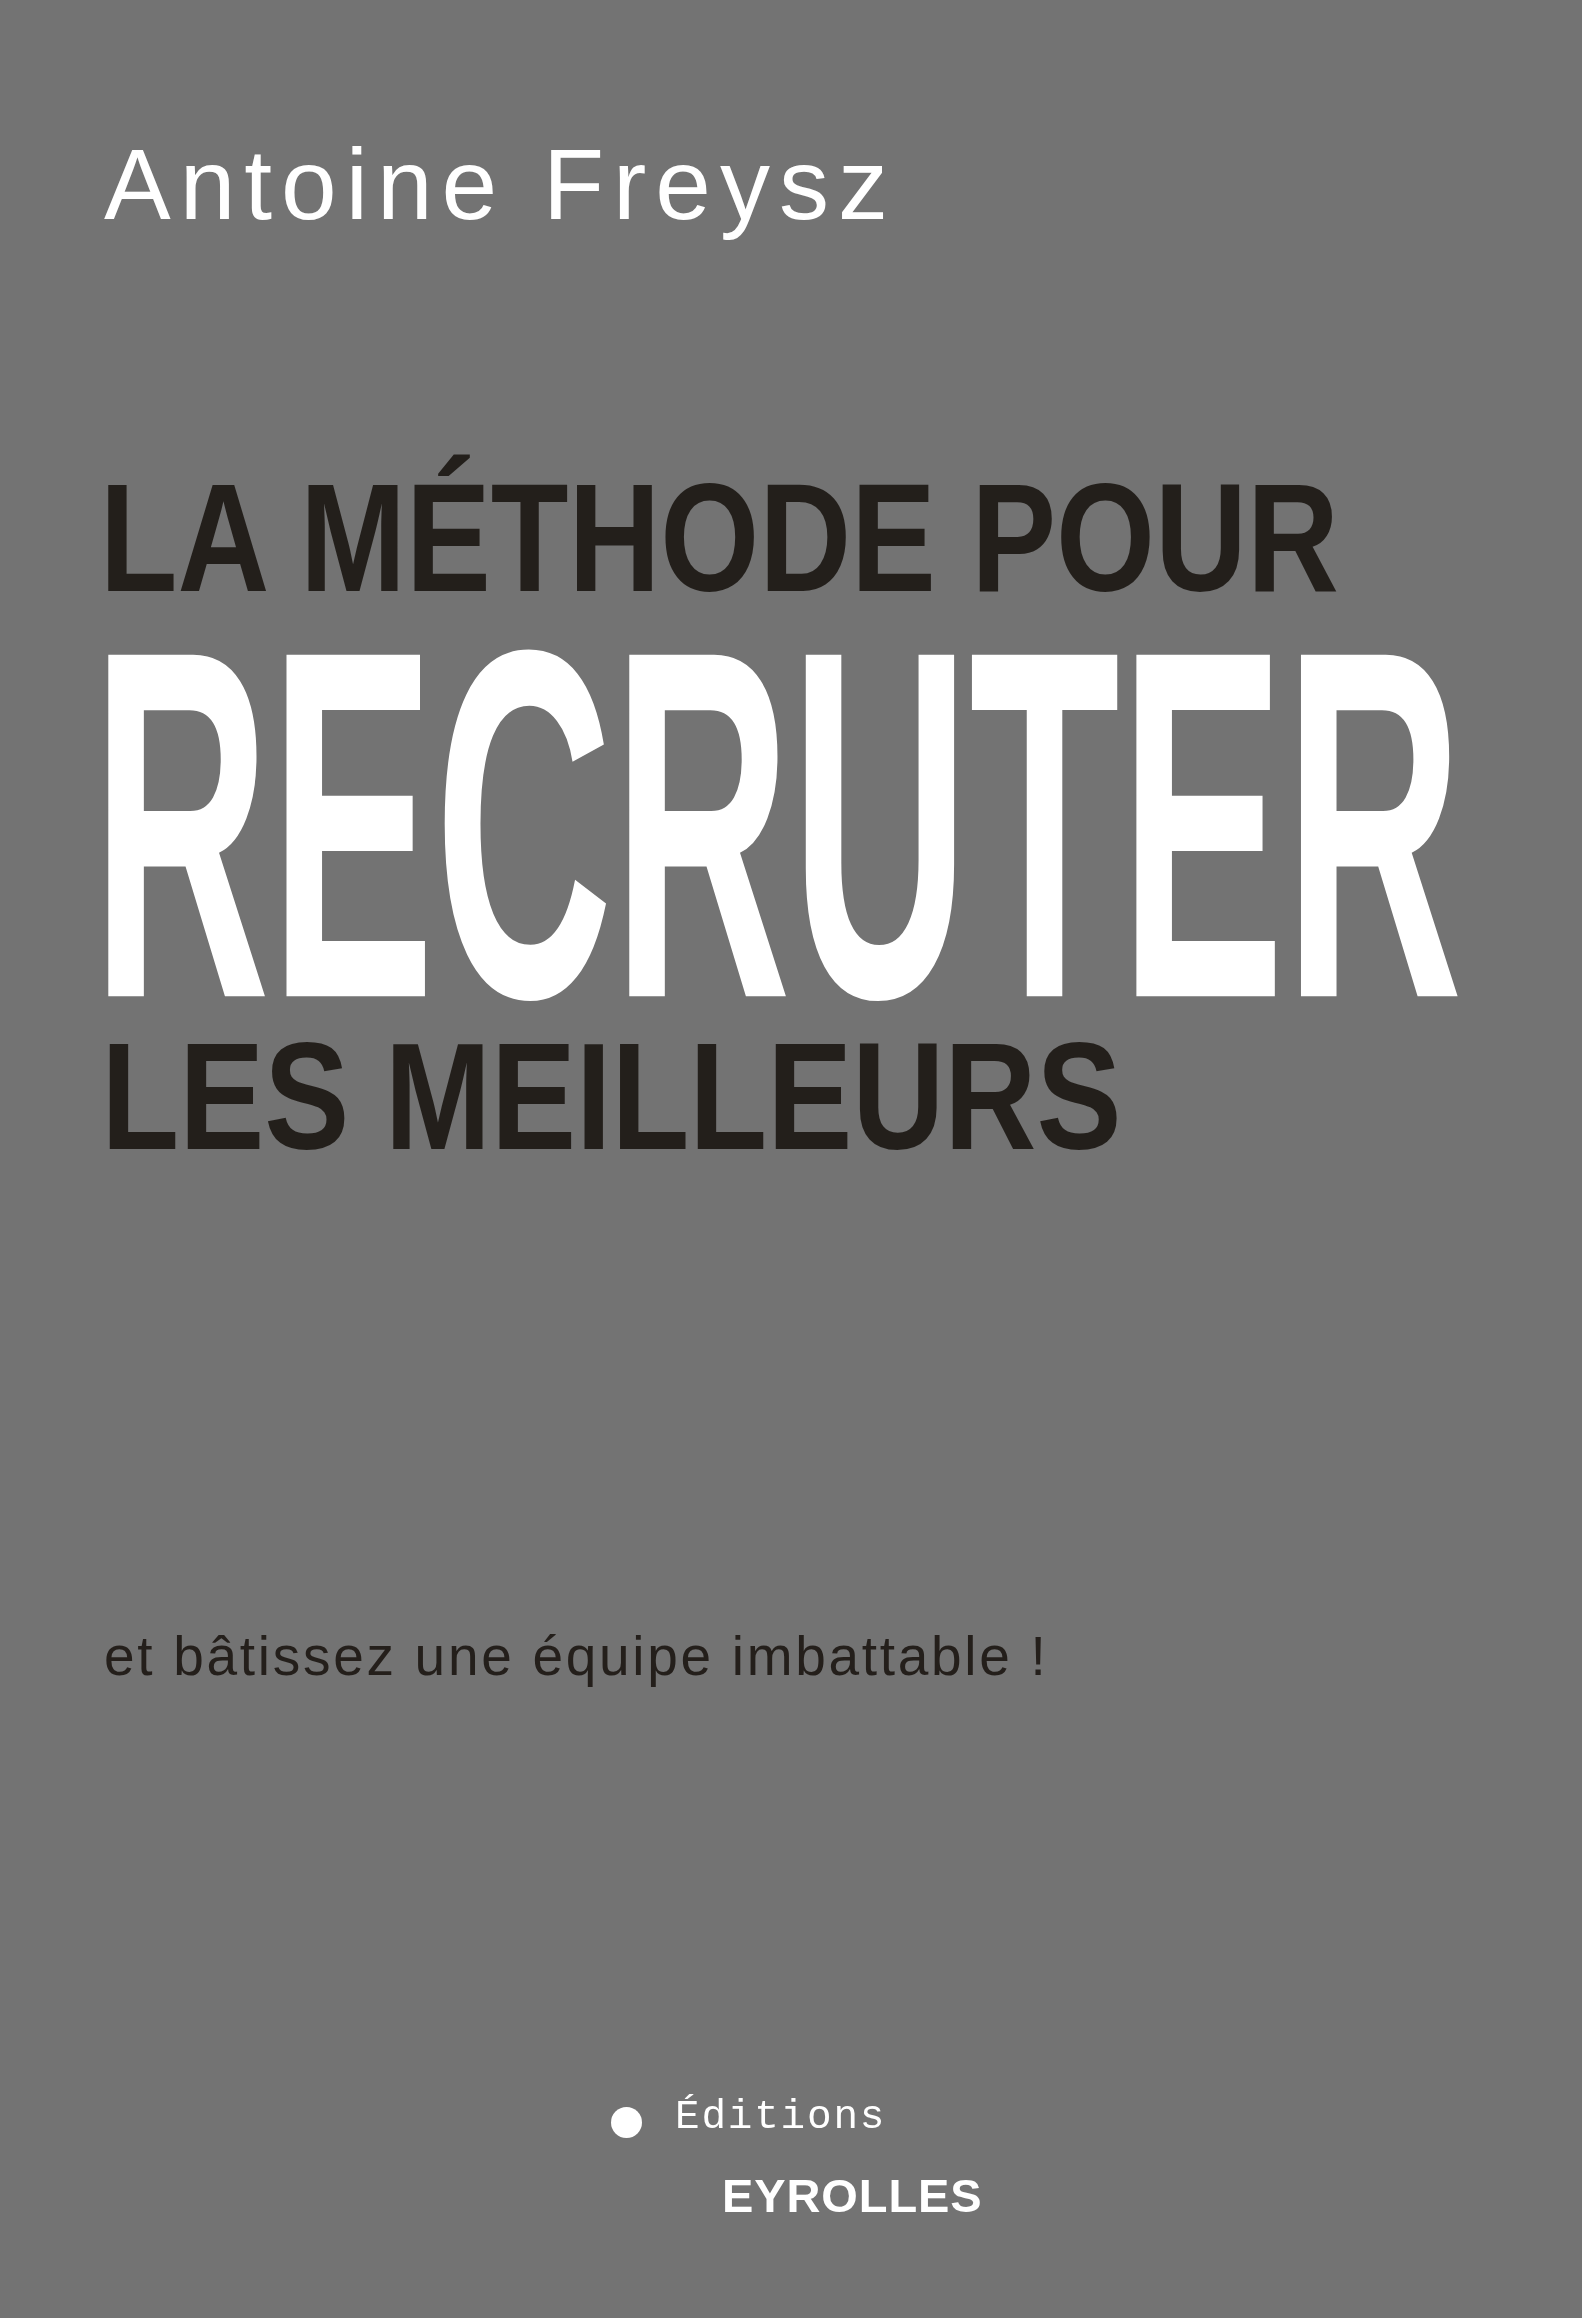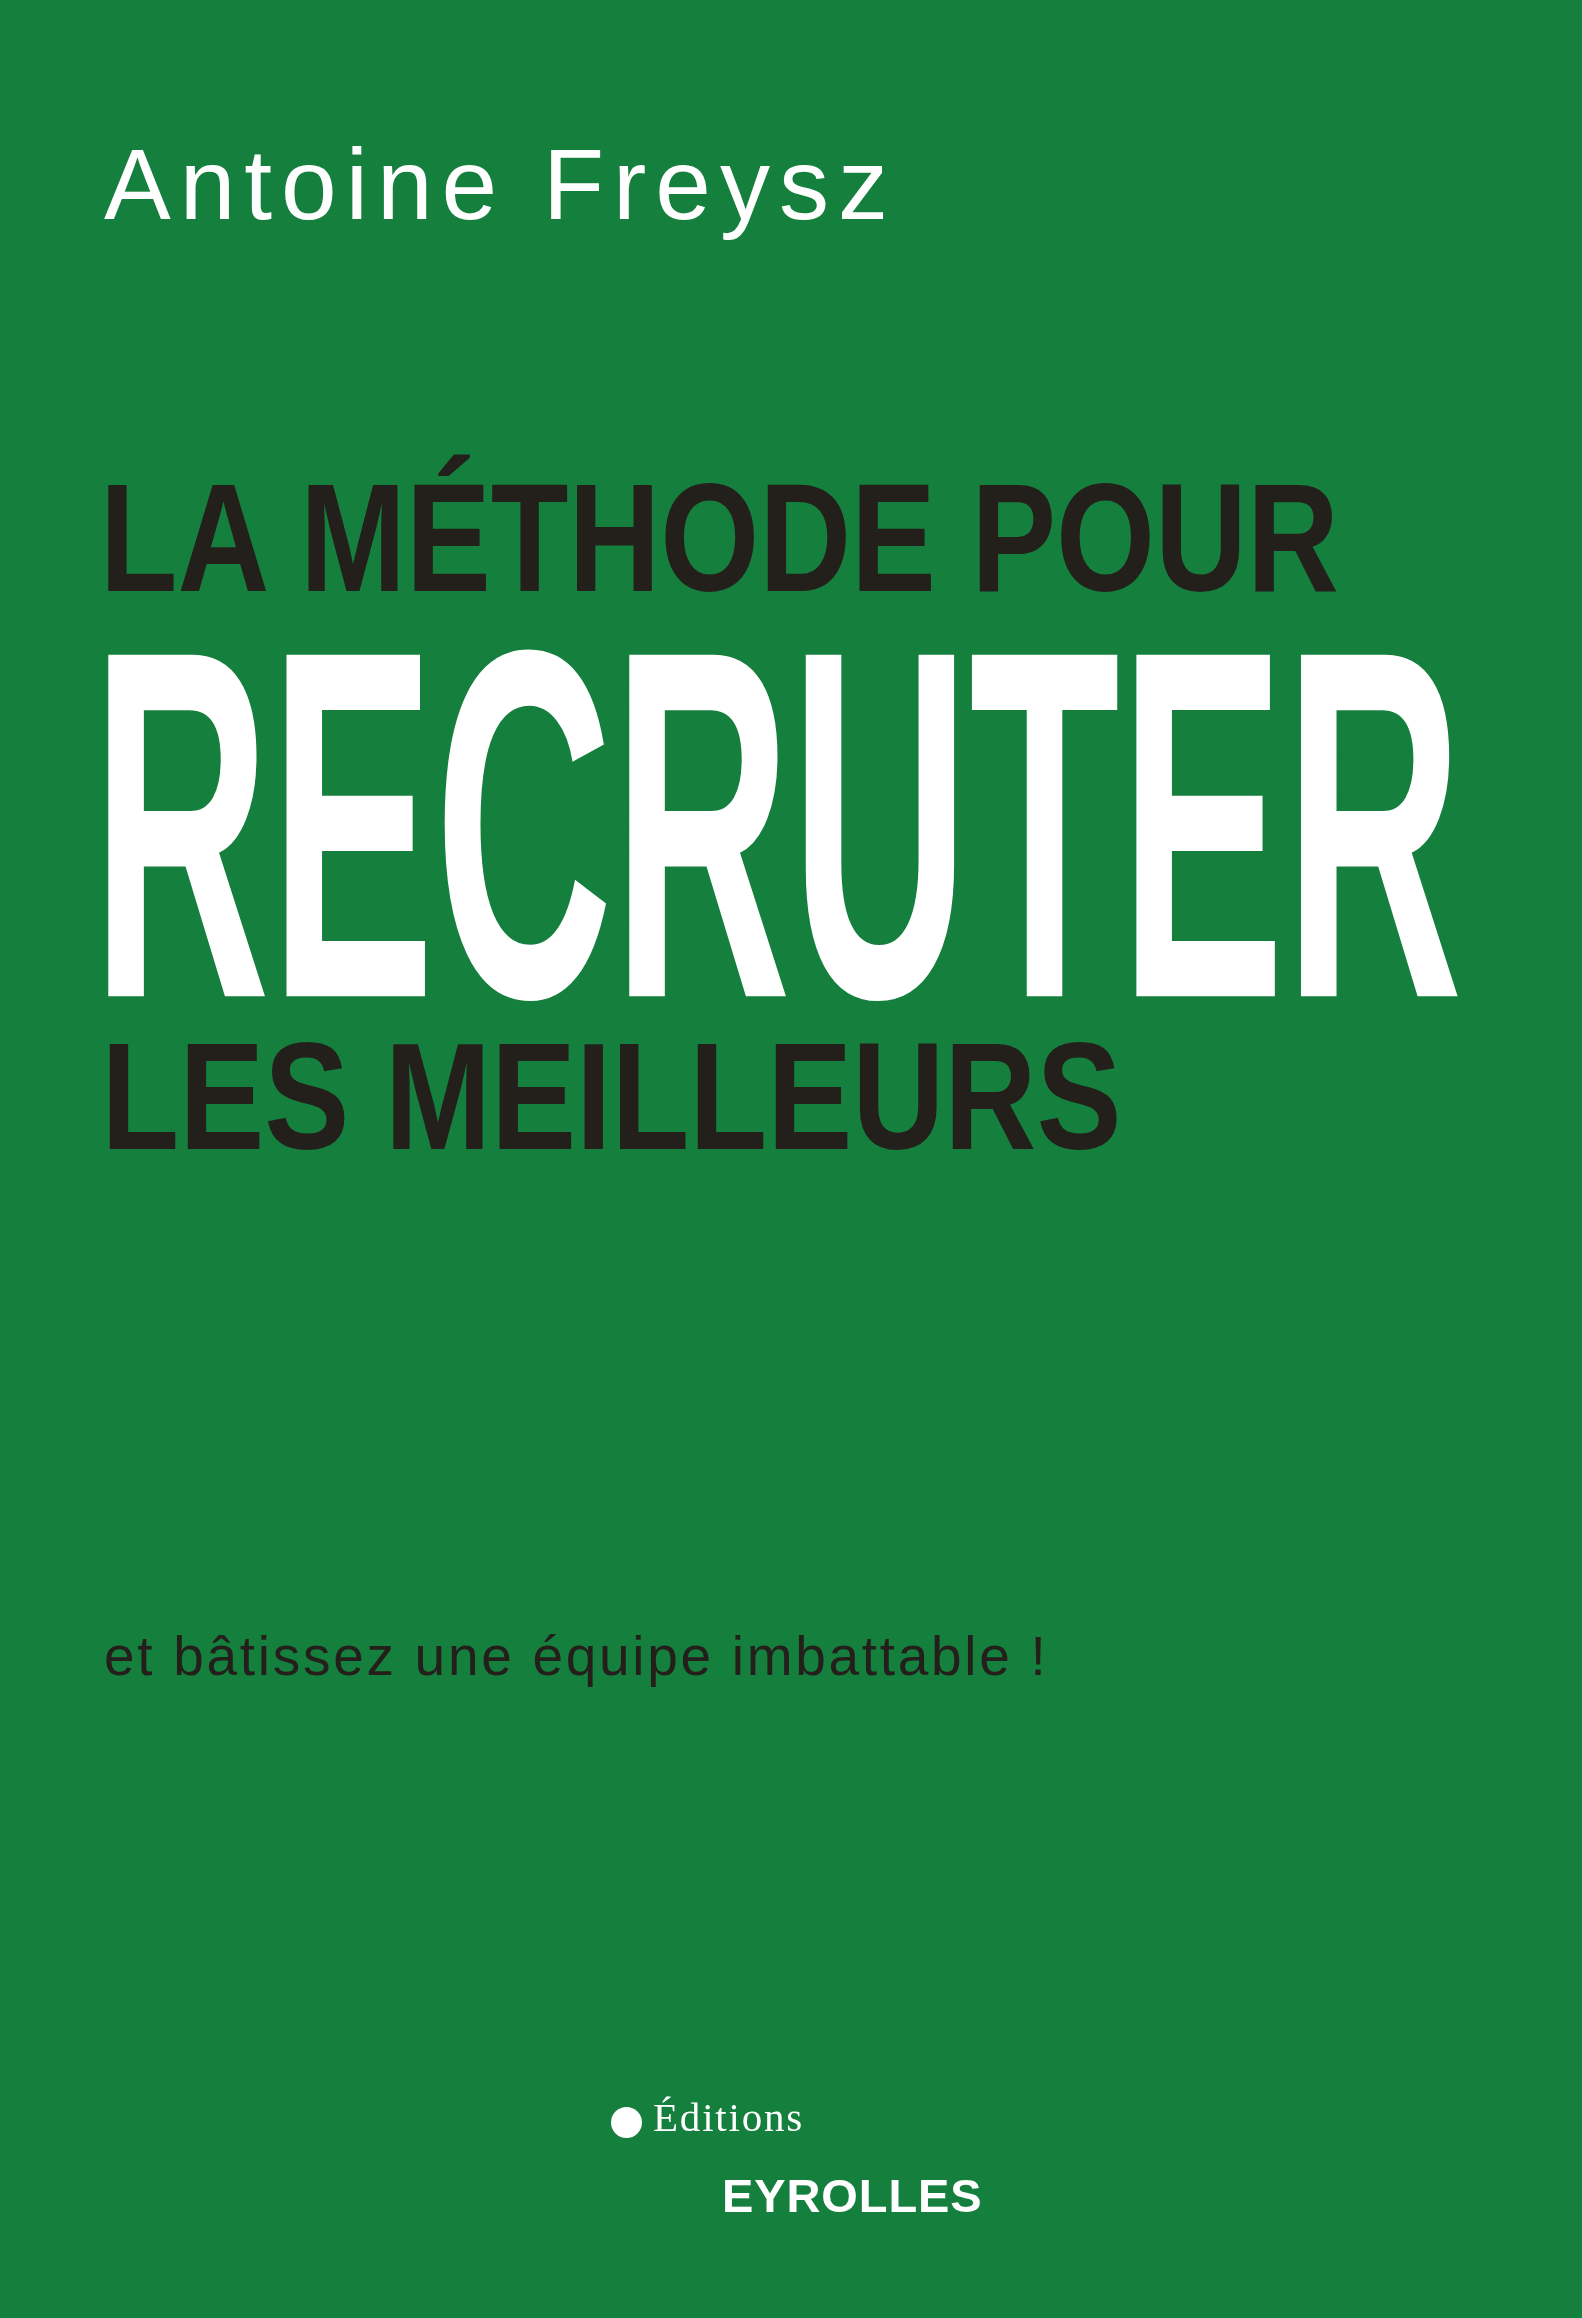--- a/index.html
+++ b/index.html
@@ -4,21 +4,21 @@
 <style>
   html, body {
     margin: 0;
     padding: 0;
     background: #ffffff;
   }
   .cover {
     position: relative;
     width: 1583px;
     height: 2319px;
-    background: #15803d;
+    background: #737373;
     overflow: hidden;
     font-family: "Liberation Sans", sans-serif;
   }
   .author {
     position: absolute;
     left: 104px;
     top: 134px;
     font-size: 100px;
     line-height: 100px;
     font-weight: 400;
@@ -55,23 +55,23 @@
     position: absolute;
     left: 611px;
     top: 2107px;
     width: 31px;
     height: 31px;
     border-radius: 50%;
     background: #FFFFFF;
   }
   .logo-imprint {
     position: absolute;
-    left: 653px;
+    left: 675px;
     top: 2097px;
-    font-family: Liberation Serif, serif;
+    font-family: Liberation Mono, monospace;
     font-size: 41px;
     line-height: 41px;
     letter-spacing: 1.8px;
     color: #FFFFFF;
     white-space: nowrap;
     text-align: right;
   }
   .logo-name {
     position: absolute;
     left: 722px;

